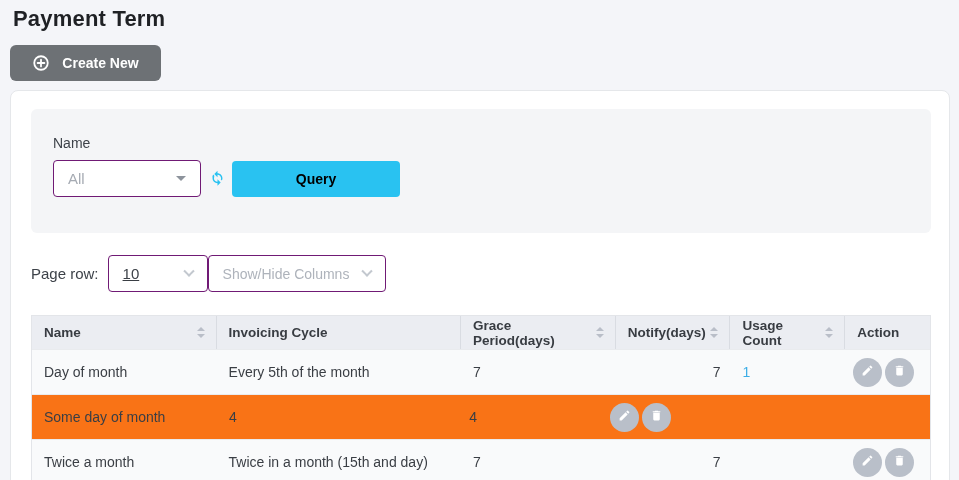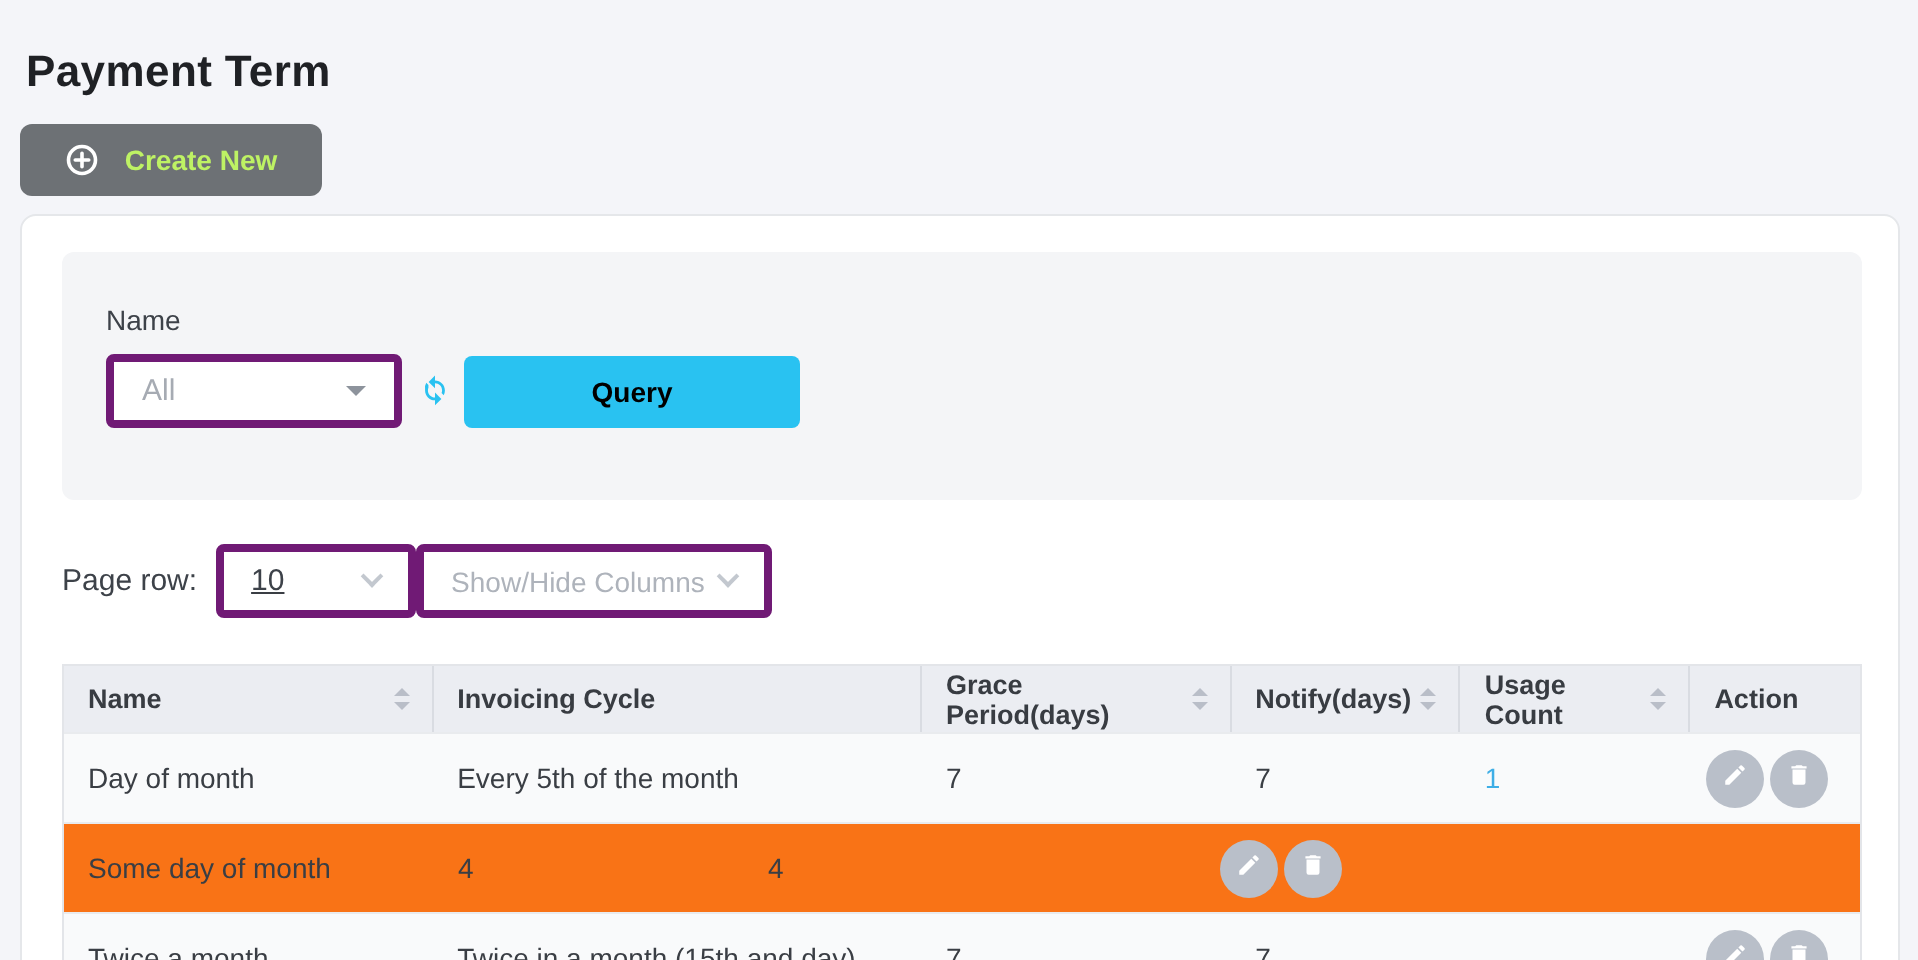--- a/index.html
+++ b/index.html
@@ -4,44 +4,44 @@
 <style>
   * { margin:0; padding:0; box-sizing:border-box; }
   html,body { width:959px; height:480px; overflow:hidden; }
   body {
     background:#f4f5f9;
     font-family:"Liberation Sans","DejaVu Sans",sans-serif;
     color:#3a3e44;
   }
   .page-title {
     font-size:22px; font-weight:600; color:#1f2125;
-    padding:23px 0 0 13px; letter-spacing:0.2px;
+    padding:6px 0 0 13px; letter-spacing:0.2px;
   }
   .create-btn {
     display:flex; align-items:center; justify-content:center; gap:12px;
     margin:13px 0 0 10px; width:151px; height:36px;
     background:#6d7175; border:none; border-radius:6px;
-    color:#bef264; font-size:14px; font-weight:600; cursor:pointer;
+    color:#ffffff; font-size:14px; font-weight:600; cursor:pointer;
     font-family:inherit;
   }
   .create-btn .icn { display:flex; align-items:center; }
   .card {
     margin:9px 10px 0 10px; width:940px; height:500px;
     background:#fff; border:1px solid #e5e7ea; border-radius:8px;
     padding:18px 20px 0 20px;
   }
   .filter-panel {
     background:#f4f5f7; border-radius:6px;
     padding:26px 22px 36px 22px; width:900px;
   }
   .filter-label { font-size:14px; color:#3d4249; margin-bottom:9px; }
   .filter-row { display:flex; align-items:center; }
   .select-box {
     display:flex; align-items:center; justify-content:space-between;
-    background:#fff; border:4px solid #701a75; border-radius:4px;
+    background:#fff; border:1px solid #701a75; border-radius:4px;
     height:37px; padding:0 14px; cursor:pointer;
   }
   .sel-all { width:148px; }
   .sel-all .sel-value { color:#a6abb3; font-size:15px; }
   .caret {
     width:0; height:0;
     border-left:5px solid transparent; border-right:5px solid transparent;
     border-top:5px solid #8d939c;
   }
   .refresh-btn {
@@ -85,21 +85,21 @@
   }
   .sort-icon::after {
     content:''; position:absolute; bottom:0; left:1px; width:0; height:0;
     border-left:4px solid transparent; border-right:4px solid transparent;
     border-top:4px solid #b9bec8;
   }
   .tr { display:flex; height:45px; align-items:center; border-top:1px solid #e9ebee; background:#f97316; }
   .tr:nth-child(odd) { background:#f9fafb; }
   .td { padding:0 10px 0 12px; color:#3a3e44; }
   .col-0 { width:185px; } .col-1 { width:245px; } .col-2 { width:155px; }
-  .col-3 { width:115px; } .col-4 { width:115px; } .col-5 { width:85px; }
+  .col-3 { width:115px;text-align:right; } .col-4 { width:115px; } .col-5 { width:85px; }
   .usage-link { color:#3eaee6; text-decoration:none; cursor:pointer; }
   .td-action { display:flex; align-items:center; gap:3px; padding:0 0 0 8px; }
   .action-btn {
     width:29px; height:29px; border-radius:50%; border:none;
     background:#b9bfc9; cursor:pointer; display:flex;
     align-items:center; justify-content:center; padding:0; flex:none;
   }
 </style>
 </head>
 <body>

